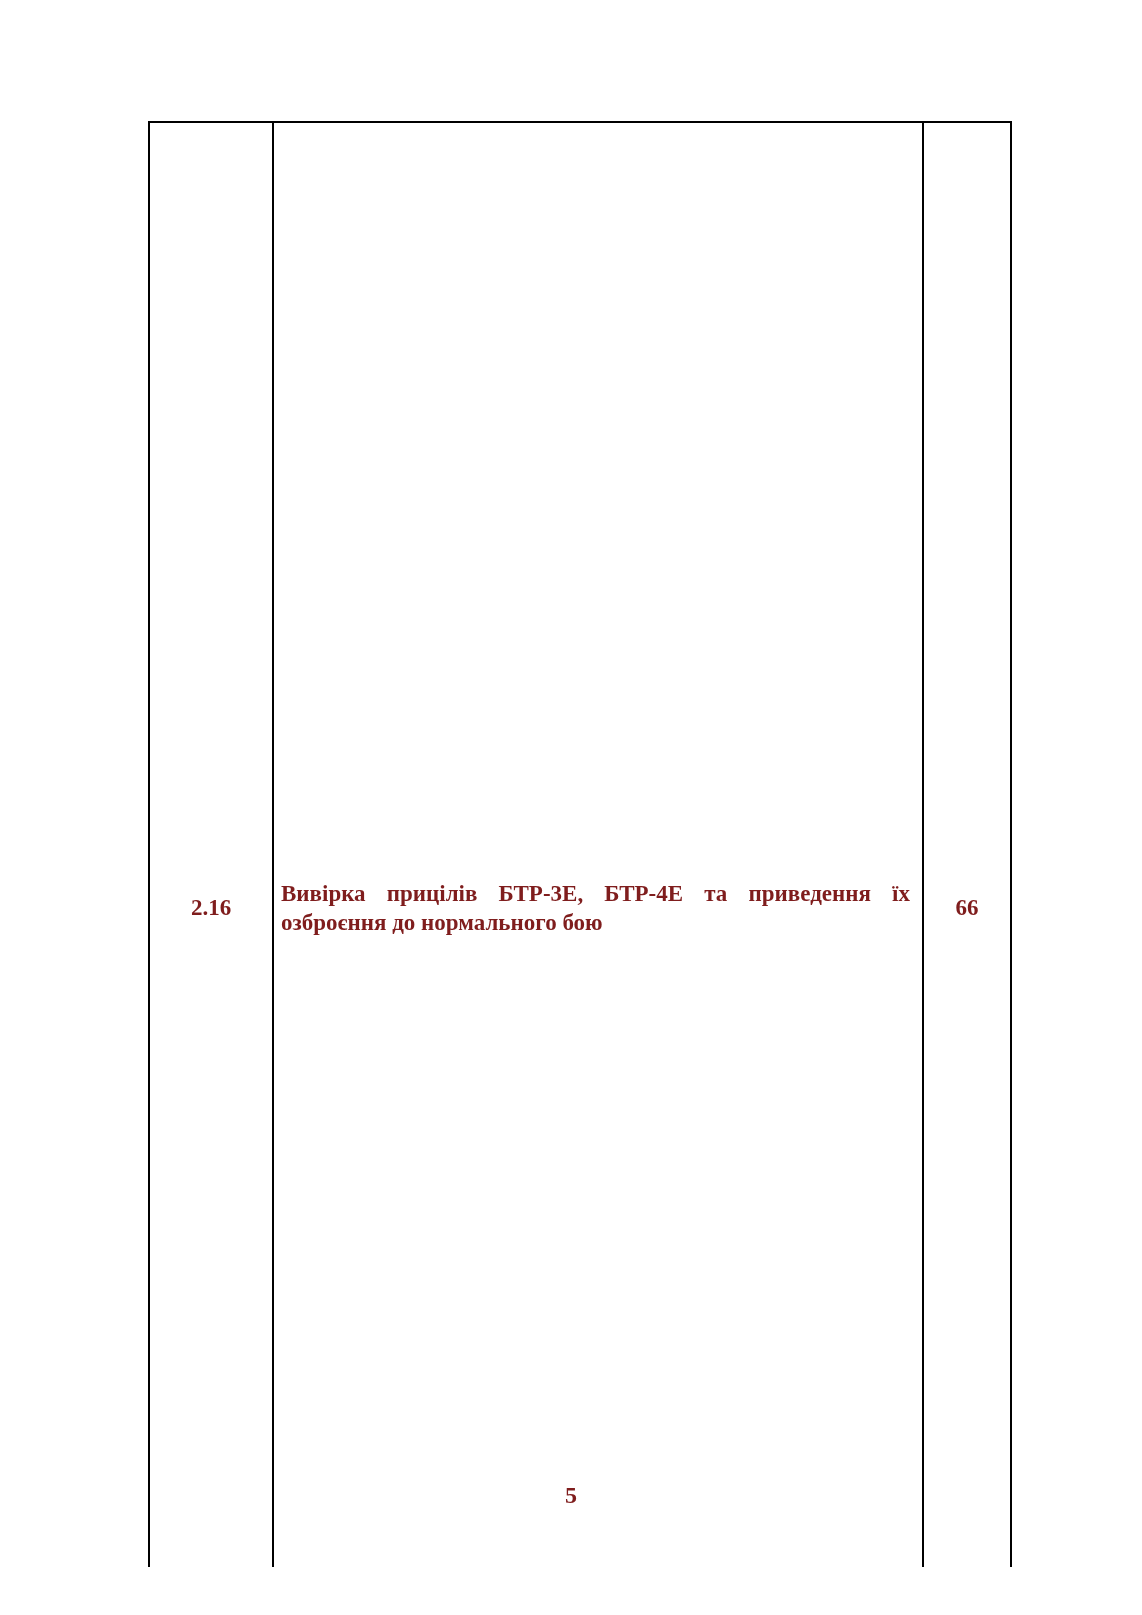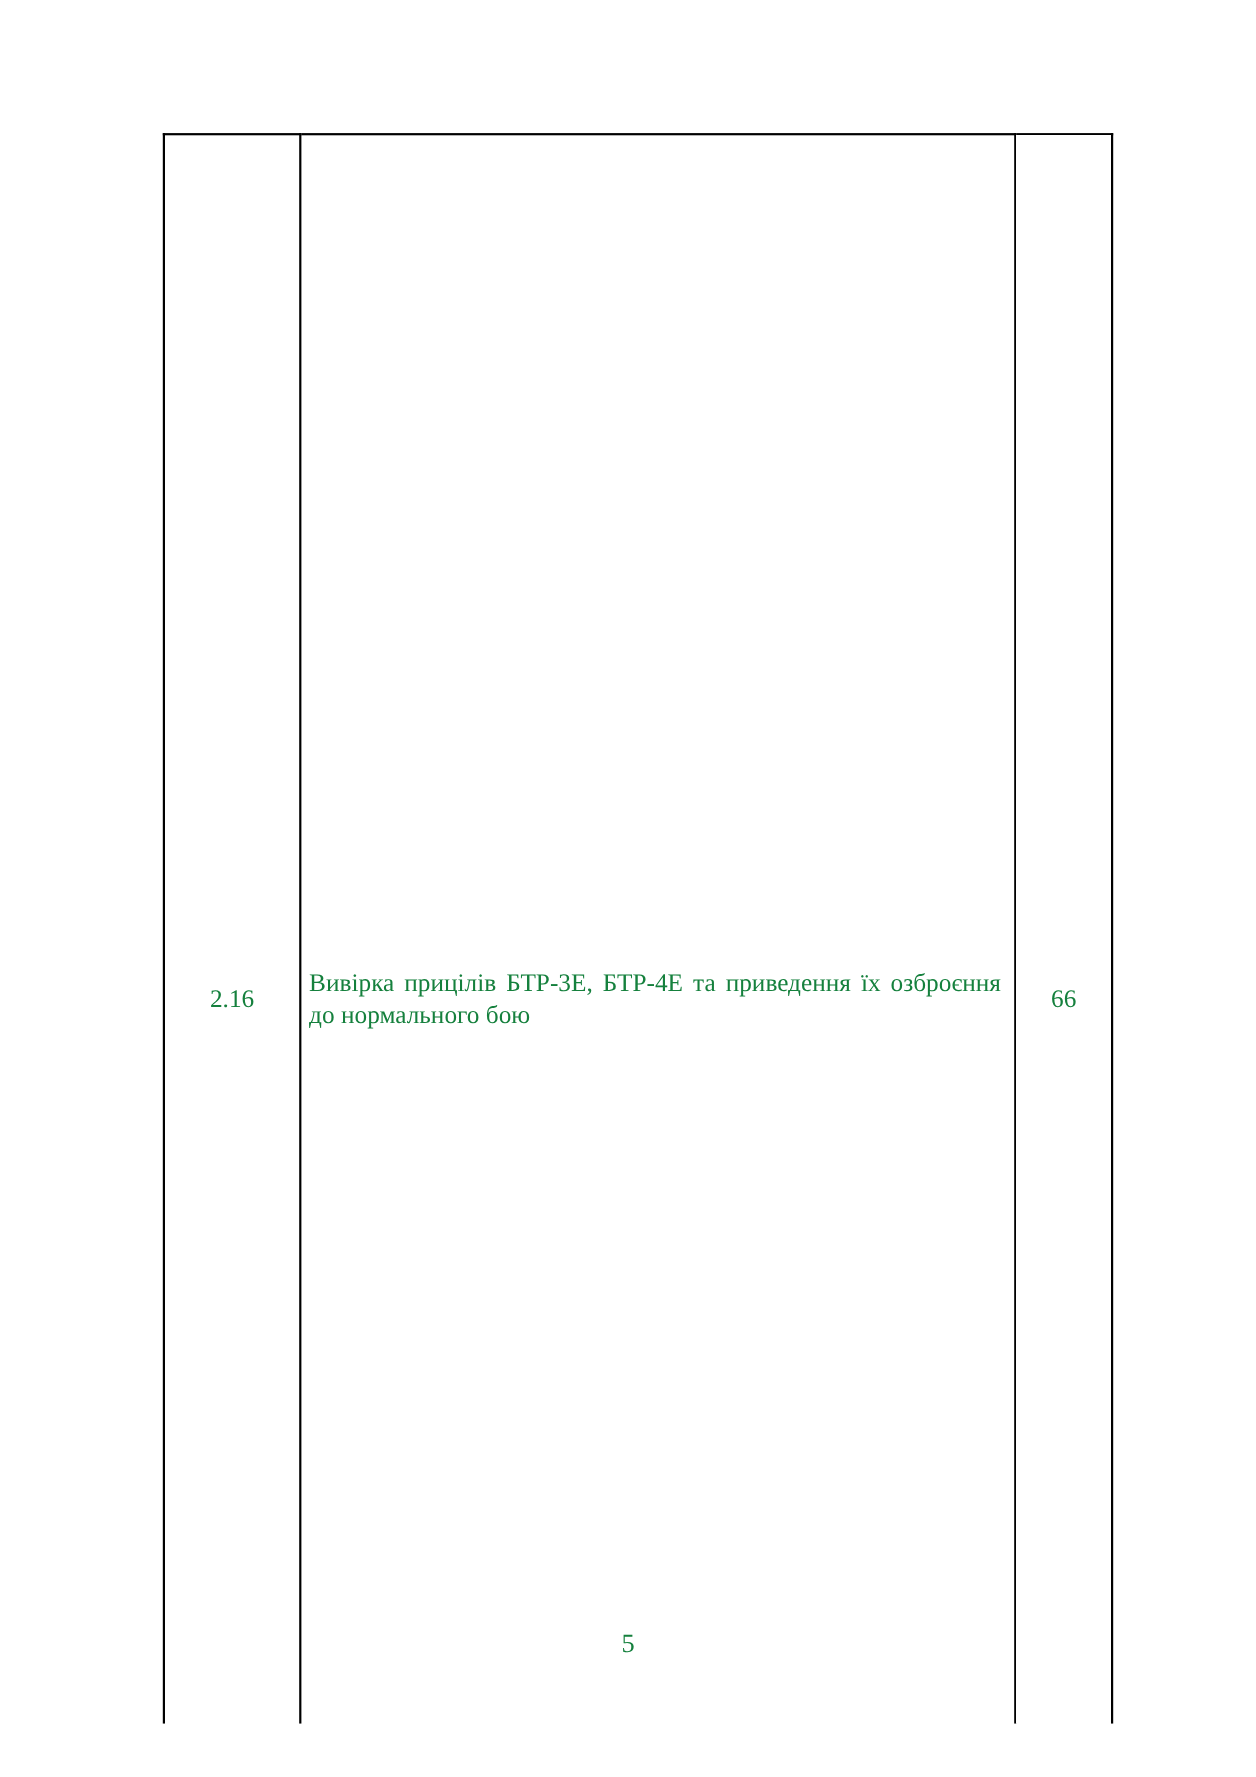--- a/index.html
+++ b/index.html
@@ -6,22 +6,23 @@
     margin: 0;
     padding: 0;
     background: #ffffff;
   }
   .page {
     position: relative;
     width: 1142px;
     height: 1567px;
     background: #ffffff;
     font-family: "Liberation Serif", "DejaVu Serif", serif;
-    color: #15803d;
+    color: #7f1d1d;
     overflow: hidden;
+    font-weight: bold;
   }
   table.toc {
     position: absolute;
     left: 148px;
     top: 121px;
     width: 864px;
     border-collapse: collapse;
     table-layout: fixed;
     font-size: 23px;
     line-height: 29px;

